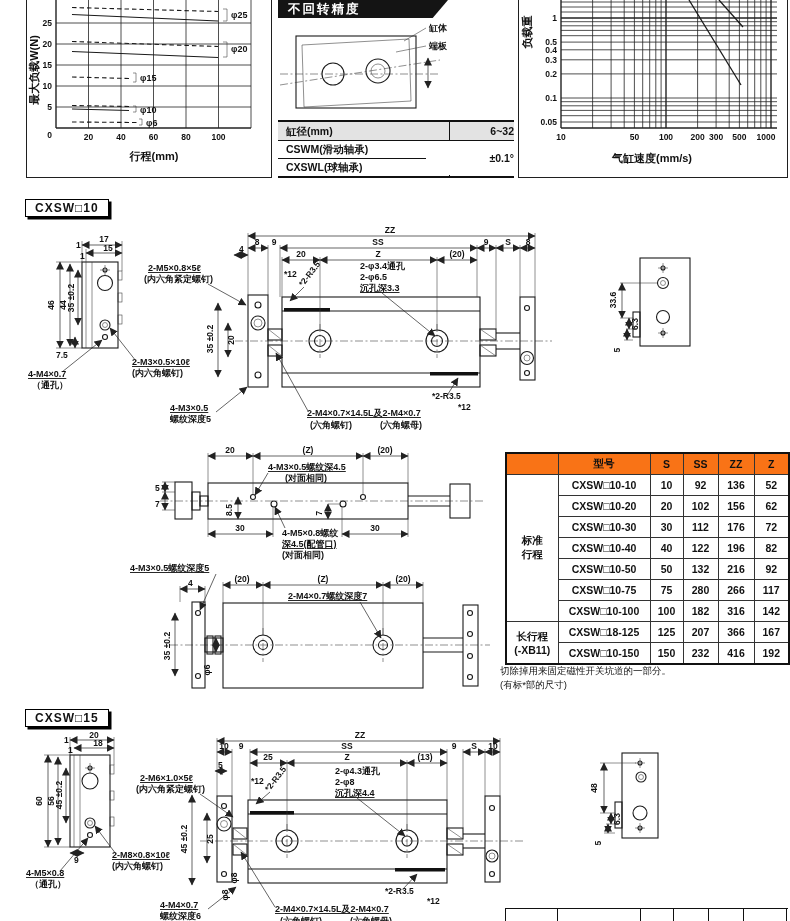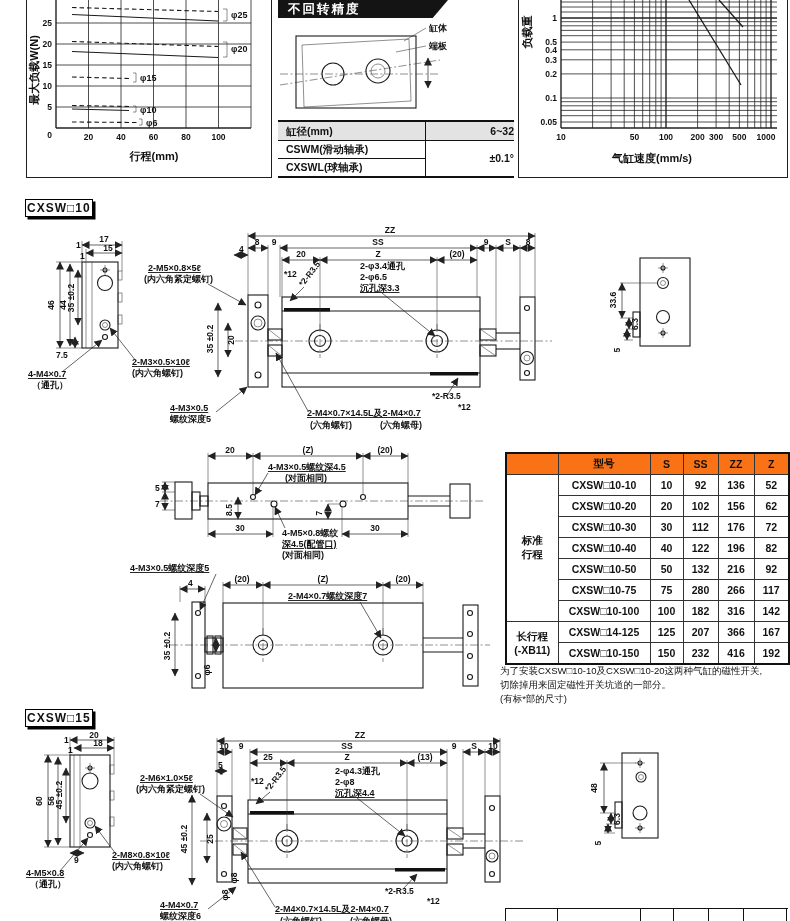--- a/index.html
+++ b/index.html
@@ -22,26 +22,26 @@
   svg text.t9{font-size:9px}
   svg text.ax{font-size:11px}
   svg text.u{text-decoration:underline}
   .banner{position:absolute;left:0;top:0;width:170px;height:18px;background:#141414;
           clip-path:polygon(0 0,100% 0,91% 100%,0 100%);color:#fff;font-weight:bold;
           font-size:12.5px;letter-spacing:2px;line-height:18px;padding-left:10px;box-sizing:border-box}
   .acc-table{position:absolute;left:0;top:120px;width:236px;border-top:2px solid #111;border-bottom:2px solid #111}
   .acc-row{display:flex;height:17px;line-height:17px;font-weight:bold;font-size:10.5px}
   .acc-row.first{height:18px;line-height:18px;background:#e3e3e3;border-bottom:1.2px solid #111}
   .acc-row.mid{border-bottom:1px solid #111}
-  .acc-l{width:148px;padding-left:8px;box-sizing:border-box;border-right:1.2px solid #111}
+  .acc-l{width:172px;padding-left:8px;box-sizing:border-box;border-right:1.2px solid #111}
   .acc-v{flex:1;text-align:right}
   .acc-merge{position:absolute;right:0;top:19px;width:88px;height:34px;line-height:34px;
              text-align:right;font-weight:bold;font-size:10.5px;background:#fff}
   .tag{position:absolute;border:1.5px solid #000;box-shadow:2.5px 2.5px 0 #000;background:#fff;
-       font-weight:bold;font-size:12px;letter-spacing:1px;padding:1px 1px}
+       font-weight:bold;font-size:12px;letter-spacing:1px;padding:1px 9px}
   table.dim{border-collapse:collapse;table-layout:fixed}
   table.dim td{border:1px solid #333;text-align:center;font-weight:bold;font-size:10.5px;
                height:20px;padding:0;background:#fff;overflow:hidden;white-space:nowrap}
   table.dim tr.hd td{background:#f97316;font-size:10.5px}
   table.dim{border:2px solid #111}
   .notes{position:absolute;left:500px;top:664px;width:290px;font-size:9.5px;line-height:1.45;color:#111}
   .sliver{position:absolute;left:505px;top:908px;width:283px;height:13px;border-top:1.6px solid #111}
   .sliver i{position:absolute;top:0;width:1.2px;height:13px;background:#111}
 </style>
 </head>
@@ -544,38 +544,37 @@
           <td>100</td>
           <td>182</td>
           <td>316</td>
           <td>142</td>
         </tr>
   <tr>
     <td rowspan="2">
             <div>长行程</div>
             <div>(-XB11)</div>
           </td>
-    <td>CXSW□14-125</td>
+    <td>CXSW□18-125</td>
           <td>125</td>
           <td>207</td>
           <td>366</td>
           <td>167</td>
   </tr>
   <tr>
           <td>CXSW□10-150</td>
           <td>150</td>
           <td>232</td>
           <td>416</td>
           <td>192</td>
         </tr>
 </tbody>
     </table>
 
 <div class="notes">
-  <div>为了安装CXSW□10-10及CXSW□10-20这两种气缸的磁性开关,</div>
   <div>切除掉用来固定磁性开关坑道的一部分。</div>
   <div>(有标*部的尺寸)</div>
 </div>
 
 <div class="tag" style="left:25px;top:709px">CXSW□15</div>
 
 <svg class="abs" style="left:20px;top:735px" width="230" height="186" viewBox="0 0 230 186">
   <rect class="s" x="50" y="20" width="40" height="92"></rect>
   <line class="e" x1="54" y1="20" x2="54" y2="112"></line>
       <line class="e" x1="60" y1="20" x2="60" y2="112"></line>

